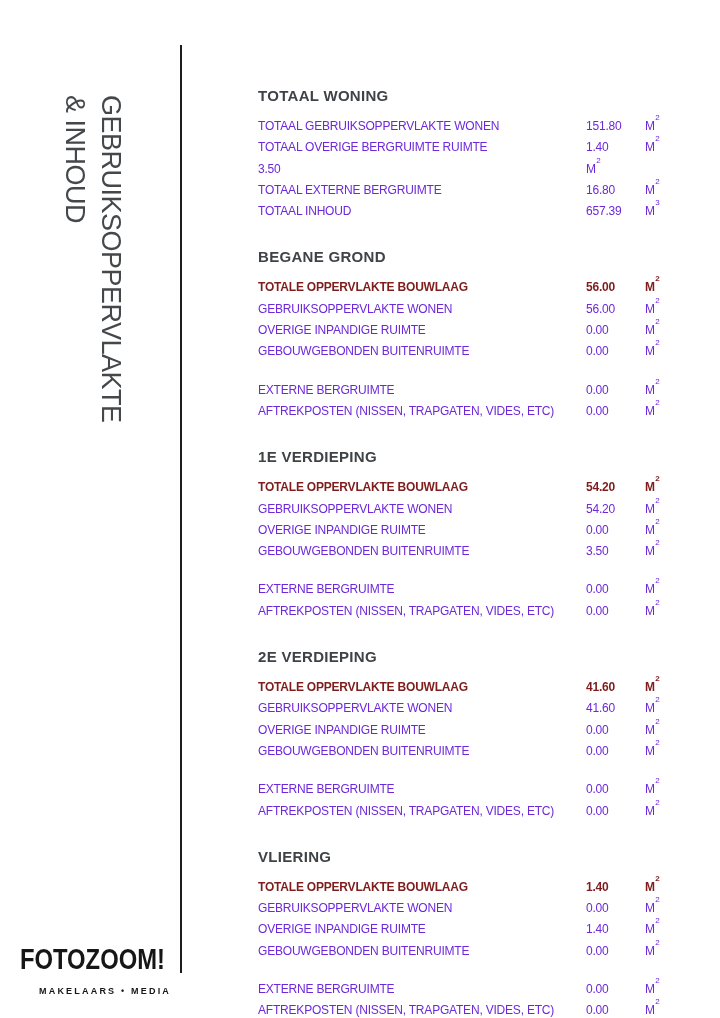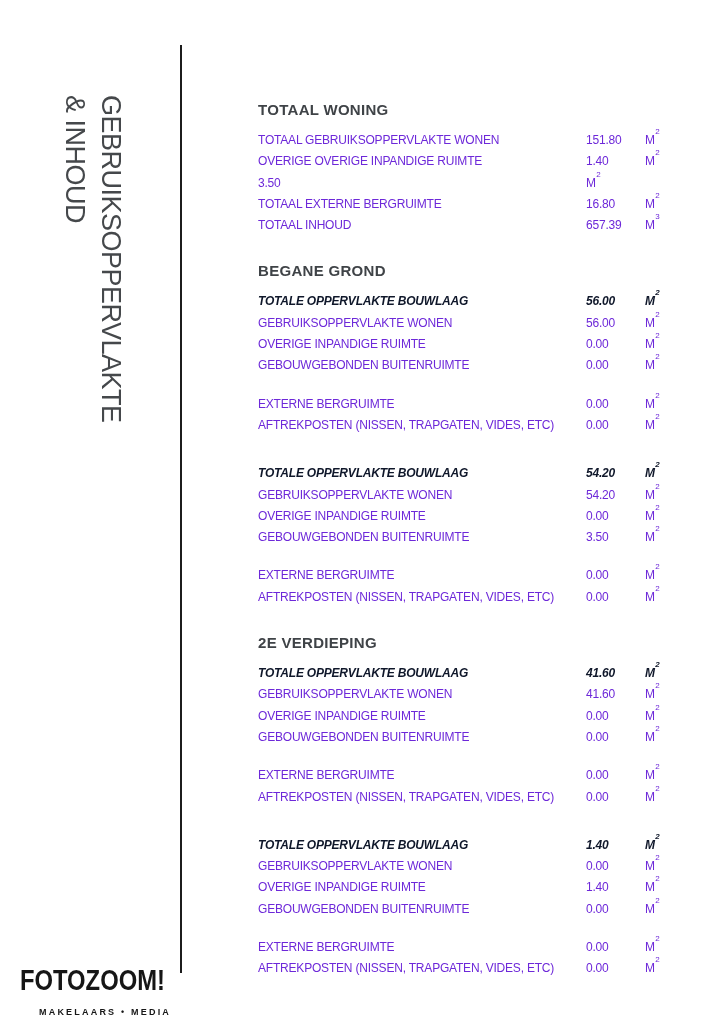--- a/index.html
+++ b/index.html
@@ -37,52 +37,52 @@
     background: #1c1c1c;
   }
 
   
   .content {
     position: absolute;
     left: 258px;
     top: 86px;
     width: 430px;
   }
-  .section { margin-bottom: 27px; margin-top: 14px; }
+  .section { margin-bottom: 27px; }
   .section-title {
     font-size: 15px;
     font-weight: bold;
     letter-spacing: 0.3px;
     color: #3f4347;
     line-height: 19px;
     margin-bottom: 9px;
   }
   .group + .group { margin-top: 17px; }
   .row {
     display: grid;
     grid-template-columns: 328px 59px auto;
     align-items: baseline;
     line-height: 17.3px;
     font-size: 12px;
     letter-spacing: -0.2px;
     color: #6d28d9;
   }
-  .row.bold { font-weight: bold; color: #0f172a; font-style: italic; }
+  .row.bold { font-weight: bold; color: #7f1d1d; }
   .unit sup {
     font-size: 8px;
     position: relative;
     top: -5px;
     left: 0.5px;
   }
 
   
   .logo {
     position: absolute;
     left: 20px;
-    top: 964px;
+    top: 943px;
     color: #161616;
   }
   .logo-name {
     font-size: 29px;
     font-weight: bold;
     letter-spacing: 0px;
     transform: scaleX(0.82);
     transform-origin: left center;
     white-space: nowrap;
   }
@@ -107,21 +107,21 @@
   <main class="content" id="content">
       <section class="section">
         <h2 class="section-title">TOTAAL WONING</h2>
         <div class="group">
           <div class="row">
             <span class="label">TOTAAL GEBRUIKSOPPERVLAKTE WONEN</span>
             <span class="value">151.80</span>
             <span class="unit"><span>M</span><sup>2</sup></span>
           </div>
           <div class="row">
-            <span class="label">OVERIGE OVERIGE INPANDIGE RUIMTE</span>
+            <span class="label">TOTAAL OVERIGE BERGRUIMTE RUIMTE</span>
             <span class="value">1.40</span>
             <span class="unit"><span>M</span><sup>2</sup></span>
           </div>
           <div class="row">
             <span class="value">3.50</span>
             <span class="unit"><span>M</span><sup>2</sup></span>
           </div>
           <div class="row">
             <span class="label">TOTAAL EXTERNE BERGRUIMTE</span>
             <span class="value">16.80</span>
@@ -165,20 +165,21 @@
             <span class="unit"><span>M</span><sup>2</sup></span>
           </div>
           <div class="row">
             <span class="label">AFTREKPOSTEN (NISSEN, TRAPGATEN, VIDES, ETC)</span>
             <span class="value">0.00</span>
             <span class="unit"><span>M</span><sup>2</sup></span>
           </div>
         </div>
       </section>
       <section class="section">
+        <h2 class="section-title">1E VERDIEPING</h2>
         <div class="group">
           <div class="row bold">
             <span class="label">TOTALE OPPERVLAKTE BOUWLAAG</span>
             <span class="value">54.20</span>
             <span class="unit"><span>M</span><sup>2</sup></span>
           </div>
           <div class="row">
             <span class="label">GEBRUIKSOPPERVLAKTE WONEN</span>
             <span class="value">54.20</span>
             <span class="unit"><span>M</span><sup>2</sup></span>
@@ -238,20 +239,21 @@
             <span class="unit"><span>M</span><sup>2</sup></span>
           </div>
           <div class="row">
             <span class="label">AFTREKPOSTEN (NISSEN, TRAPGATEN, VIDES, ETC)</span>
             <span class="value">0.00</span>
             <span class="unit"><span>M</span><sup>2</sup></span>
           </div>
         </div>
       </section>
       <section class="section">
+        <h2 class="section-title">VLIERING</h2>
         <div class="group">
           <div class="row bold">
             <span class="label">TOTALE OPPERVLAKTE BOUWLAAG</span>
             <span class="value">1.40</span>
             <span class="unit"><span>M</span><sup>2</sup></span>
           </div>
           <div class="row">
             <span class="label">GEBRUIKSOPPERVLAKTE WONEN</span>
             <span class="value">0.00</span>
             <span class="unit"><span>M</span><sup>2</sup></span>

